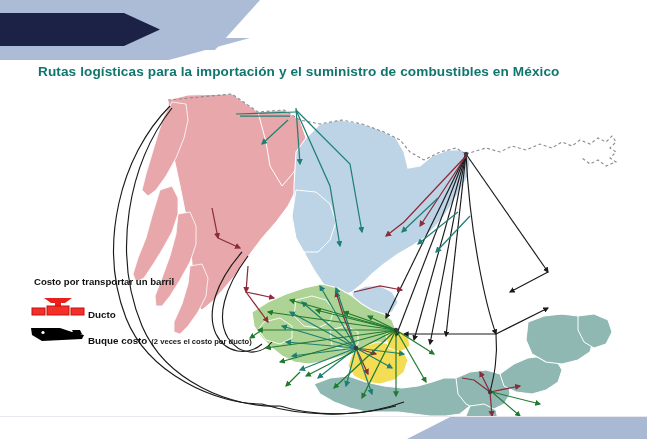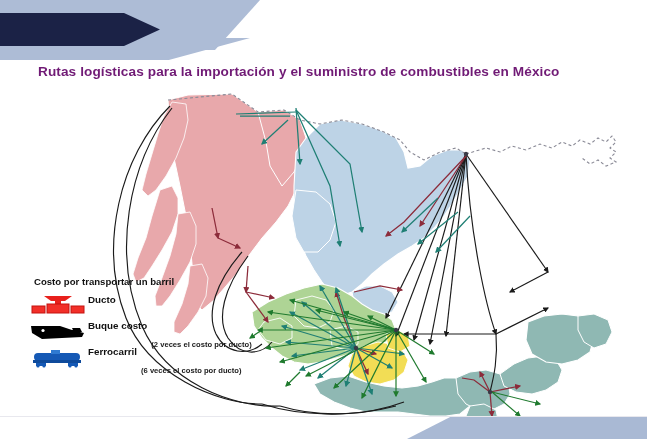--- a/index.html
+++ b/index.html
@@ -52,21 +52,21 @@
     background: #e8e8ee;
   }
 
   
   .slide-title {
     position: absolute;
     left: 38px; top: 64px;
     width: 580px;
     font-size: 13.6px;
     font-weight: bold;
-    color: #701a75;
+    color: #0f766e;
     letter-spacing: 0.1px;
     white-space: nowrap;
   }
 
   
   .map-wrap {
     position: absolute;
     left: 0px; top: 86px;
     width: 647px; height: 330px;
   }
@@ -84,21 +84,21 @@
     color: #111111;
     line-height: 12.5px;
     width: 196px;
     margin-left: 4px;
     white-space: nowrap;
   }
   .legend-heading .l2 { display:block; padding-left: 22px; }
   .legend-rows { margin-top: 5px; }
   .legend-row {
     display: flex;
-    align-items: flex-start;
+    align-items: flex-end;
     height: 26px;
   }
   .legend-icon {
     width: 58px;
     height: 24px;
     flex: 0 0 58px;
     display: flex;
     align-items: center;
     justify-content: flex-start;
   }
@@ -352,37 +352,20 @@
           <svg width="56" height="24" viewBox="0 0 56 24" xmlns="http://www.w3.org/2000/svg">
             <path d="M1 6 L30 6 L42 10 L47 9 L50 12 L54 13 L52 17 L12 19 L2 13 Z" fill="#000000"></path>
             <path d="M42 8 L50 8 L52 12 L44 12 Z" fill="#000000"></path>
             <circle cx="13" cy="10.5" r="1.6" fill="#ffffff"></circle>
           </svg>
         </span>
         <span class="legend-label">Buque costo</span>
         <span class="legend-note">(2 veces el costo por ducto)</span>
       </div>
 
-      <div class="legend-row">
-        <span class="legend-icon">
-          <svg width="56" height="24" viewBox="0 0 56 24" xmlns="http://www.w3.org/2000/svg">
-            <rect x="4" y="7" width="46" height="8" rx="4" fill="#1559b5"></rect>
-            <rect x="21" y="4" width="9" height="4" fill="#2f7ad1"></rect>
-            <rect x="3" y="14" width="48" height="3" fill="#0e4a9b"></rect>
-            <rect x="6" y="17" width="10" height="3" fill="#1559b5"></rect>
-            <rect x="38" y="17" width="10" height="3" fill="#1559b5"></rect>
-            <circle cx="8" cy="20" r="1.6" fill="#1559b5"></circle>
-            <circle cx="14" cy="20" r="1.6" fill="#1559b5"></circle>
-            <circle cx="40" cy="20" r="1.6" fill="#1559b5"></circle>
-            <circle cx="46" cy="20" r="1.6" fill="#1559b5"></circle>
-          </svg>
-        </span>
-        <span class="legend-label">Ferrocarril</span>
-        <span class="legend-note">(6 veces el costo por ducto)</span>
-      </div>
 
 
     </div>
   </div>
 
   <div class="footer-rule"></div>
   <div class="banner-bottom-right"></div>
 
 </div>
 

